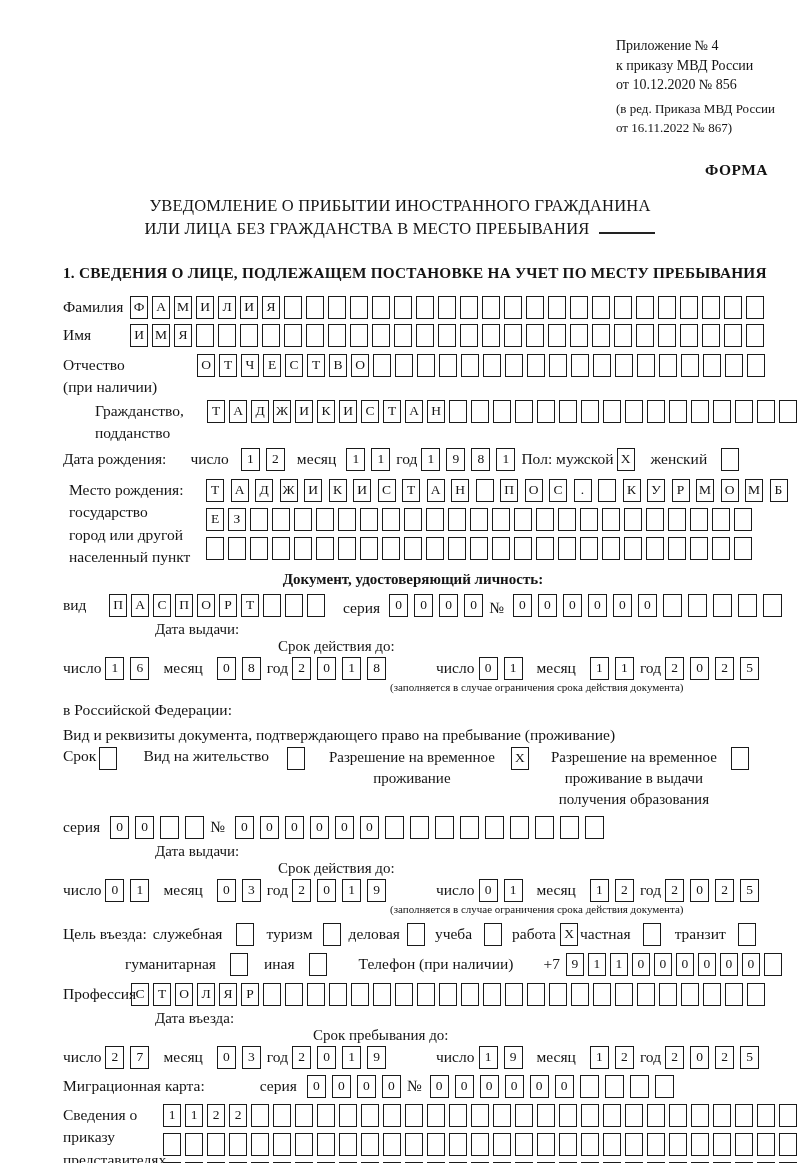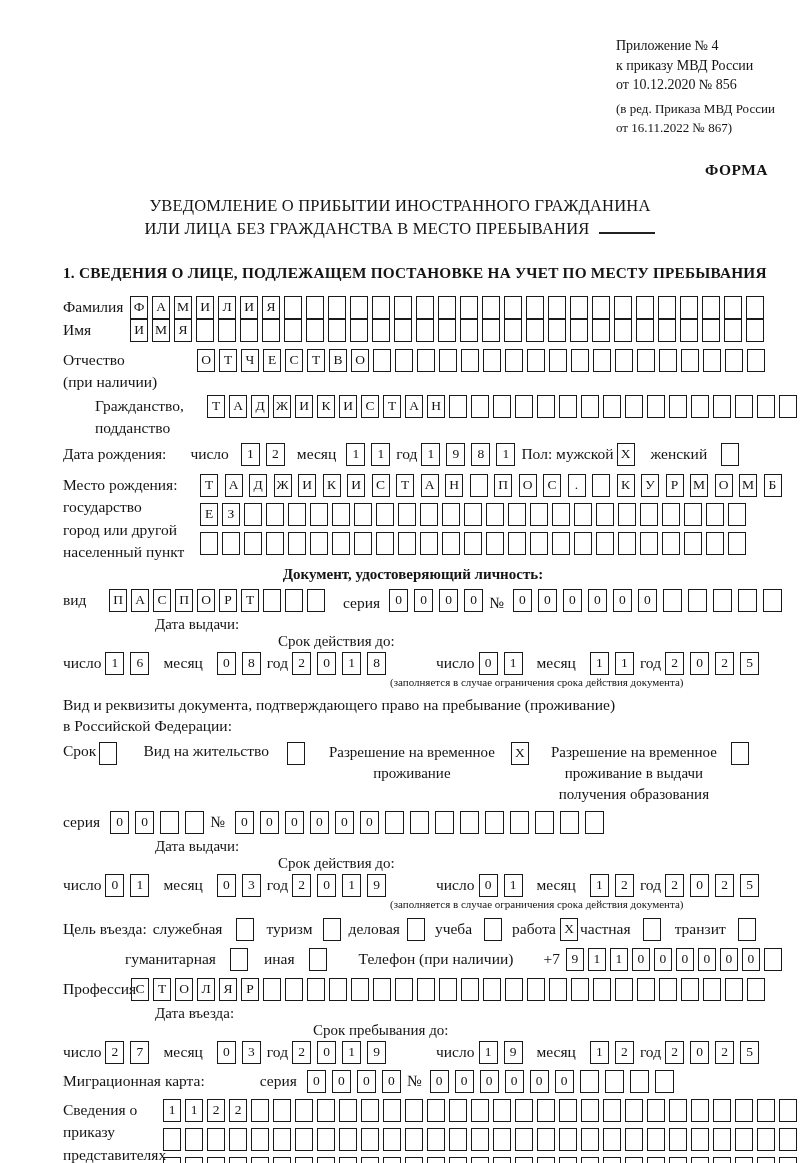--- a/index.html
+++ b/index.html
@@ -8,21 +8,21 @@
     font-family:"Liberation Serif","DejaVu Serif",serif;color:#141414;box-sizing:border-box;
     padding-top:36px;
   }
   .hdr{margin-left:616px;width:178px;font-size:14px;line-height:1.4;}
   .hdr .sub{margin-top:5px;font-size:13px;line-height:1.45;}
   .forma{margin-left:616px;width:152px;text-align:right;font-weight:bold;font-size:15.5px;margin-top:24px;letter-spacing:.5px;}
   .title{width:100%;text-align:center;font-weight:normal;font-size:16.5px;line-height:1.35;margin-top:16px;letter-spacing:.2px;}
   .blank{display:inline-block;width:56px;border-bottom:2px solid #222;height:14px;margin-left:10px;}
   .sec1{margin:24px 0 14px 63px;font-weight:bold;font-size:15.3px;letter-spacing:.2px;}
   .content{margin-left:63px;}
-  .frow{display:flex;align-items:flex-start;white-space:nowrap;}
+  .frow{display:flex;align-items:flex-start;margin-bottom:5px;white-space:nowrap;}
   .lbl{font-size:15.5px;line-height:1.45;flex:none;}
   .lblblock{font-size:15.5px;line-height:1.45;flex:none;}
   .cells{display:flex;flex:none;}
   .cell{flex:none;box-sizing:border-box;width:18px;height:23px;border:1.7px solid #1a1a1a;margin-right:4px;
         text-align:center;font-size:13.5px;line-height:19px;font-family:"Liberation Serif",serif;}
   .dates .cell{width:19px;margin-right:6px;}
   .wide .cell{margin-right:6.5px;}
   .cbox{flex:none;display:inline-block;box-sizing:border-box;width:18px;height:23px;border:1.7px solid #1a1a1a;
         text-align:center;font-size:13.5px;line-height:19px;}
   .w67{width:67px;} .w134{width:134px;} .w112{width:112px;margin-left:32px;} .w137{width:137px;} .w100{width:100px;}
@@ -229,21 +229,21 @@
         </span>
       <span class="inlbl">Пол: мужской</span>
       <span class="gap" style="width:3px;"></span>
       <span class="cbox">X</span>
       <span class="gap" style="width:16px;"></span>
       <span class="inlbl">женский</span>
       <span class="gap" style="width:14px;"></span>
       <span class="cbox"></span>
     </div>
 
-    <div class="frow" style="margin-bottom:0;">
+    <div class="frow" style="margin-bottom:0;justify-content:center;">
       <span class="lblblock w137">
         <div>Место рождения:</div>
         <div>государство</div>
         <div>город или другой</div>
         <div>населенный пункт</div>
       </span>
       <span class="stack">
         <span class="cells wide">
             <span class="cell">Т</span>
             <span class="cell">А</span>
@@ -415,22 +415,22 @@
       <span class="cells">
           <span class="cell">2</span>
           <span class="cell">0</span>
           <span class="cell">2</span>
           <span class="cell">5</span>
         </span>
     </div>
 
     <div class="note">(заполняется в случае ограничения срока действия документа)</div>
 
+    <div class="plain" style="margin-bottom:7px;">в Российской Федерации:</div>
     <div class="plain">Вид и реквизиты документа, подтверждающего право на пребывание (проживание)</div>
-    <div class="plain" style="margin-bottom:7px;">в Российской Федерации:</div>
 
     <div class="frow" style="margin-bottom:6px;">
       <span class="inlbl">Срок</span>
       <span class="gap" style="width:3px;"></span>
       <span class="cbox"></span>
       <span class="gap" style="width:26px;"></span>
       <span class="inlbl">Вид на жительство</span>
       <span class="gap" style="width:18px;"></span>
       <span class="cbox"></span>
       <span class="gap" style="width:24px;"></span>

